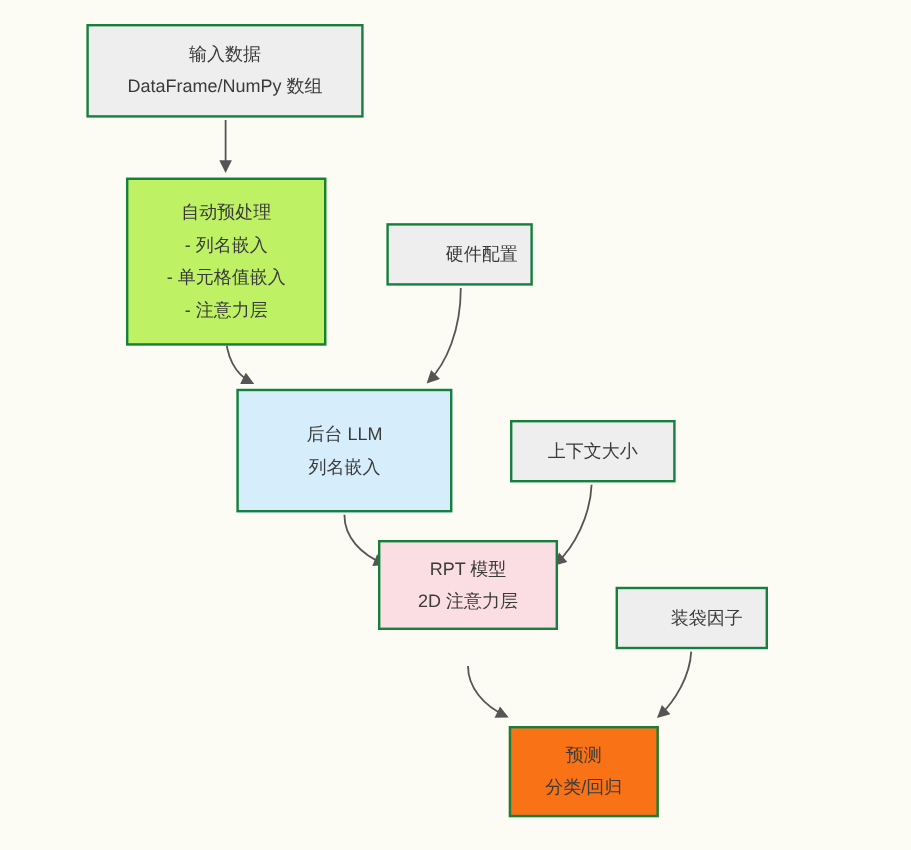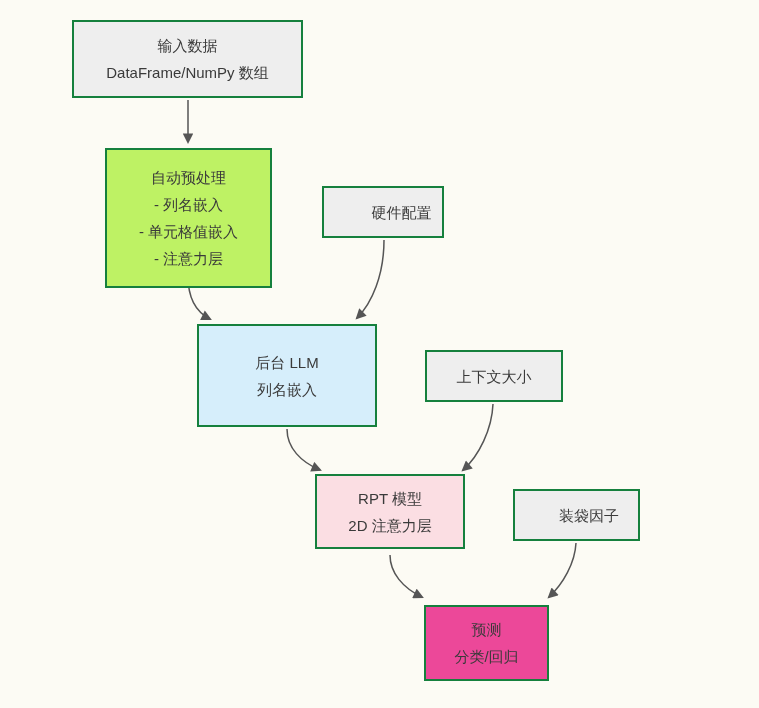--- a/index.html
+++ b/index.html
@@ -82,27 +82,27 @@
 
   <div class="node" style="left: 197px; top: 324px; width: 180px; height: 103px; background: rgb(214, 238, 251);">
     <div class="nl">后台 LLM</div>
     <div class="nl">列名嵌入</div>
   </div>
 
   <div class="node" style="left: 425px; top: 350px; width: 138px; height: 52px; background: rgb(238, 238, 238);">
     <div class="nl">上下文大小</div>
   </div>
 
-  <div class="node" style="left: 315px; top: 474px; width: 150px; height: 75px; background: rgb(251, 222, 227);">
+  <div class="node" style="left: 315px; top: 450px; width: 150px; height: 75px; background: rgb(251, 222, 227);">
     <div class="nl">RPT 模型</div>
     <div class="nl">2D 注意力层</div>
   </div>
 
   <div class="node" style="left: 513px; top: 489px; width: 127px; height: 52px; background: rgb(238, 238, 238); padding-left: 25px;">
     <div class="nl">装袋因子</div>
   </div>
 
-  <div class="node" style="left: 424px; top: 605px; width: 125px; height: 76px; background: #ec4899;">
+  <div class="node" style="left: 424px; top: 605px; width: 125px; height: 76px; background: #f97316;">
     <div class="nl">预测</div>
     <div class="nl">分类/回归</div>
   </div>
 
 </div>
 
 </body></html>

